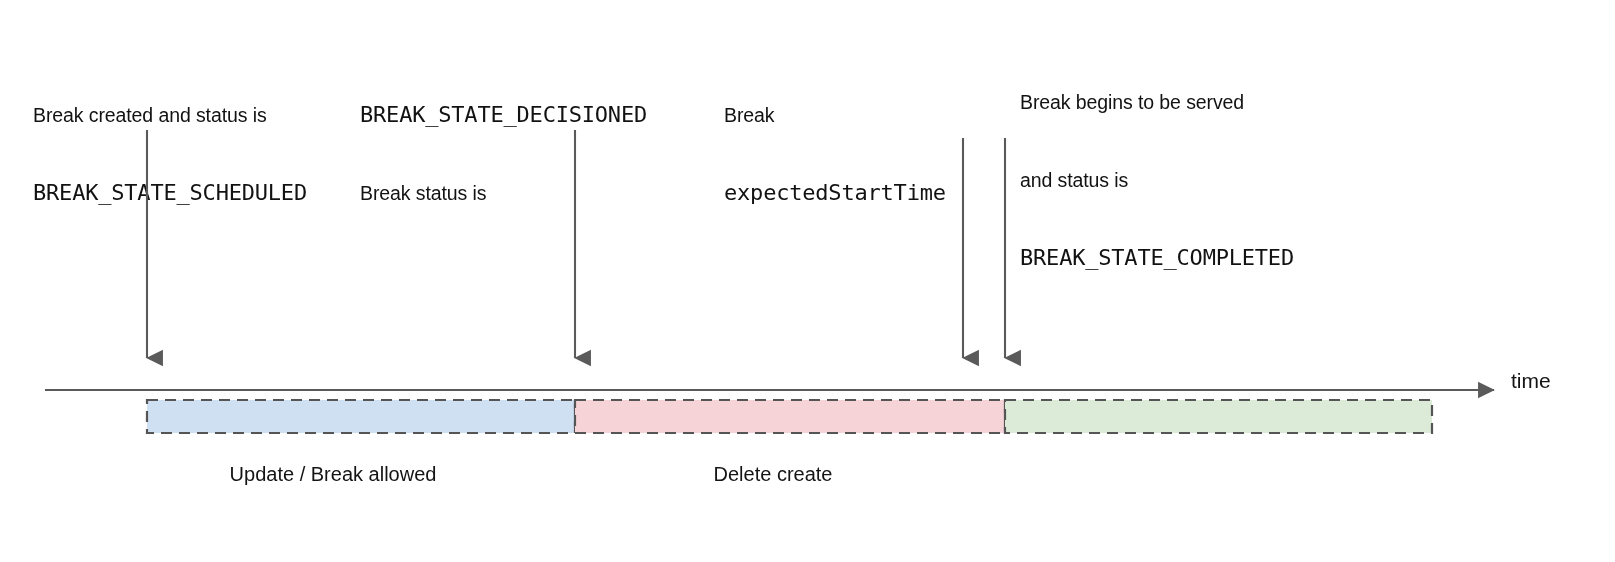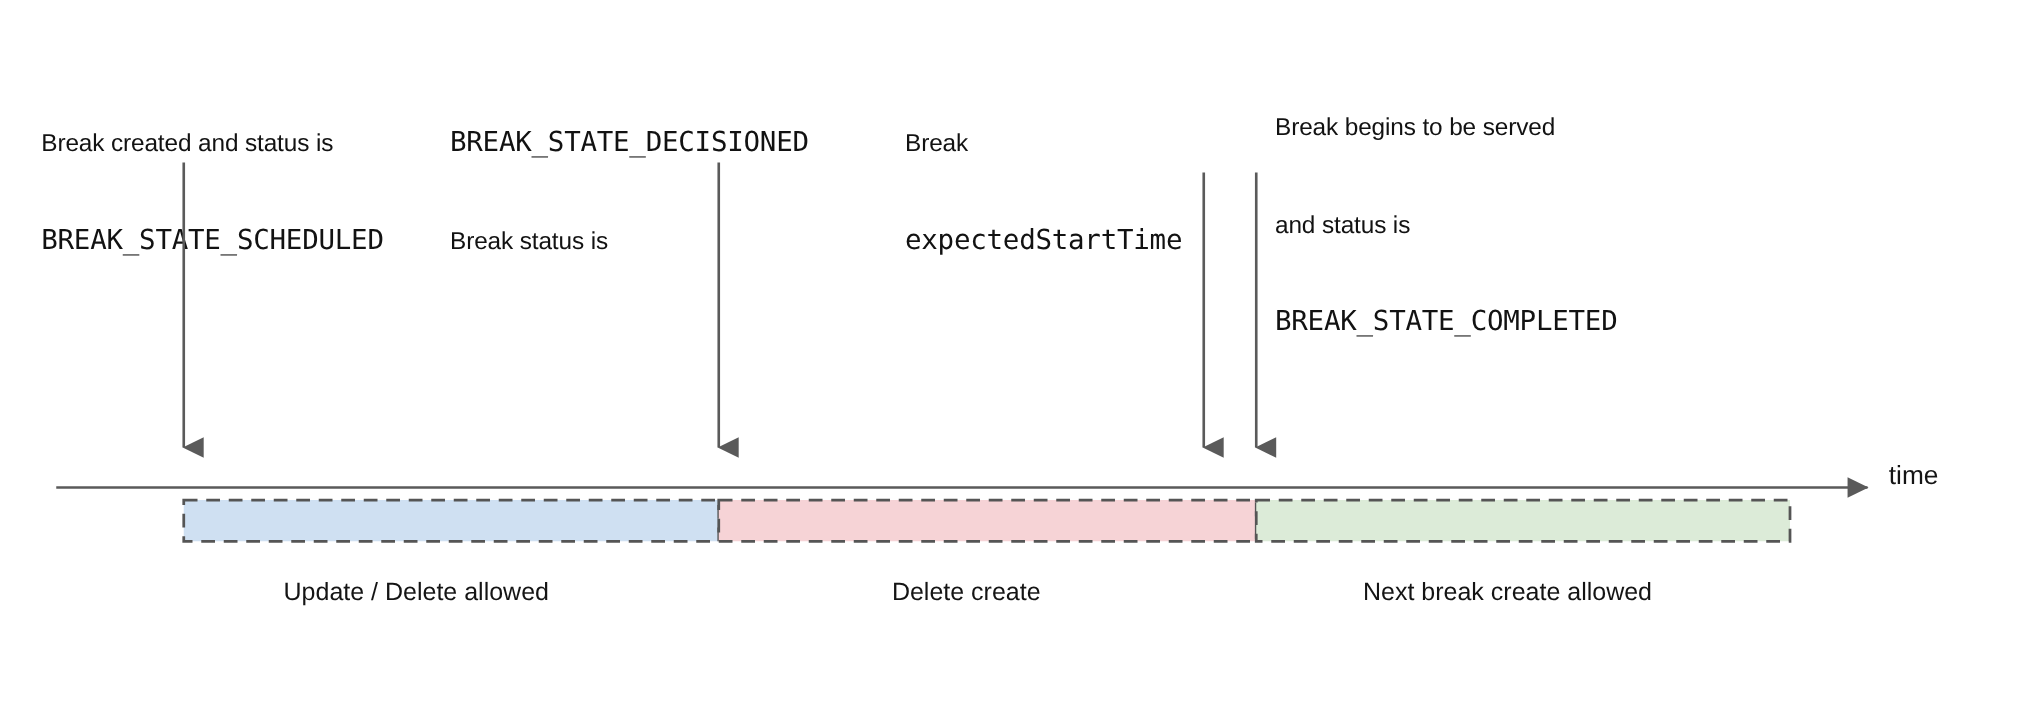--- a/index.html
+++ b/index.html
@@ -104,17 +104,16 @@
 
     <line x1="45" y1="390" x2="1494" y2="390" stroke="#5a5a5a" stroke-width="2.1" marker-end="url(#head-right)"></line>
 
     <rect x="147" y="400" width="428" height="33" fill="#cfe0f2" stroke="#555555" stroke-width="2.2" stroke-dasharray="11 7"></rect>
     <rect x="575" y="400" width="430" height="33" fill="#f6d3d6" stroke="#555555" stroke-width="2.2" stroke-dasharray="11 7"></rect>
     <rect x="1005" y="400" width="427" height="33" fill="#dcebd8" stroke="#555555" stroke-width="2.2" stroke-dasharray="11 7"></rect>
   </svg>
 
   <div class="axis-label" style="left:1511px; top:369px;">time</div>
 
-  <div class="caption" style="left:333px; top:463px;">Update / Delete allowed</div>
+  <div class="caption" style="left:333px; top:463px;">Update / Break allowed</div>
   <div class="caption" style="left:773px; top:463px;">Delete create</div>
-  <div class="caption" style="left:1206px; top:463px;">Next break create allowed</div>
 
 </div>
 
 </body></html>

